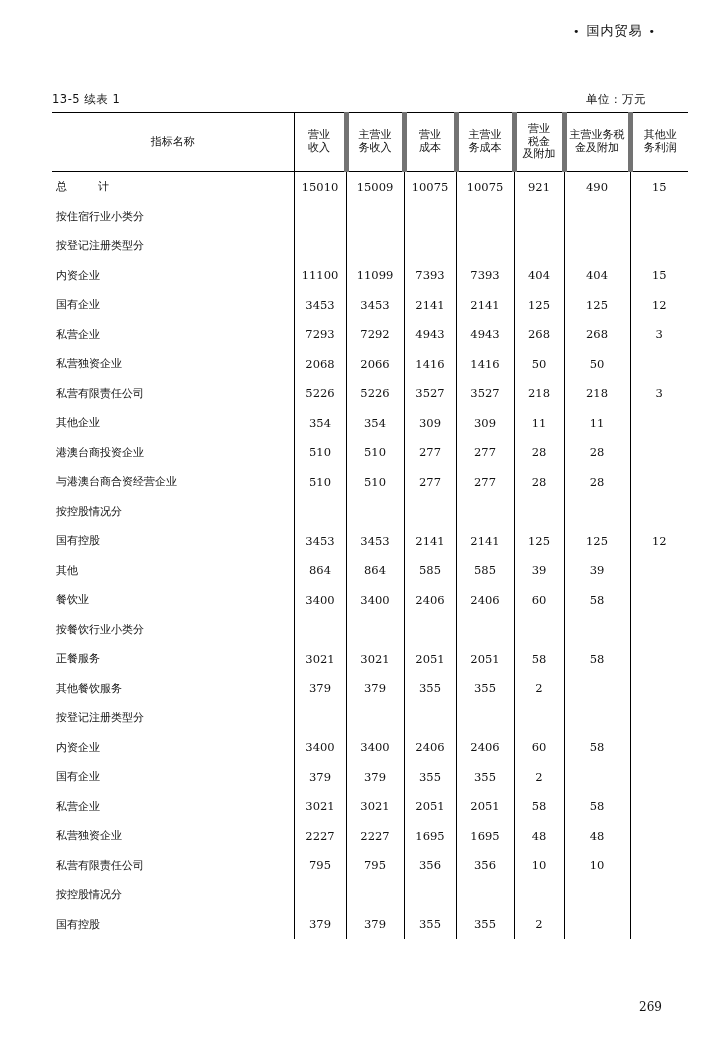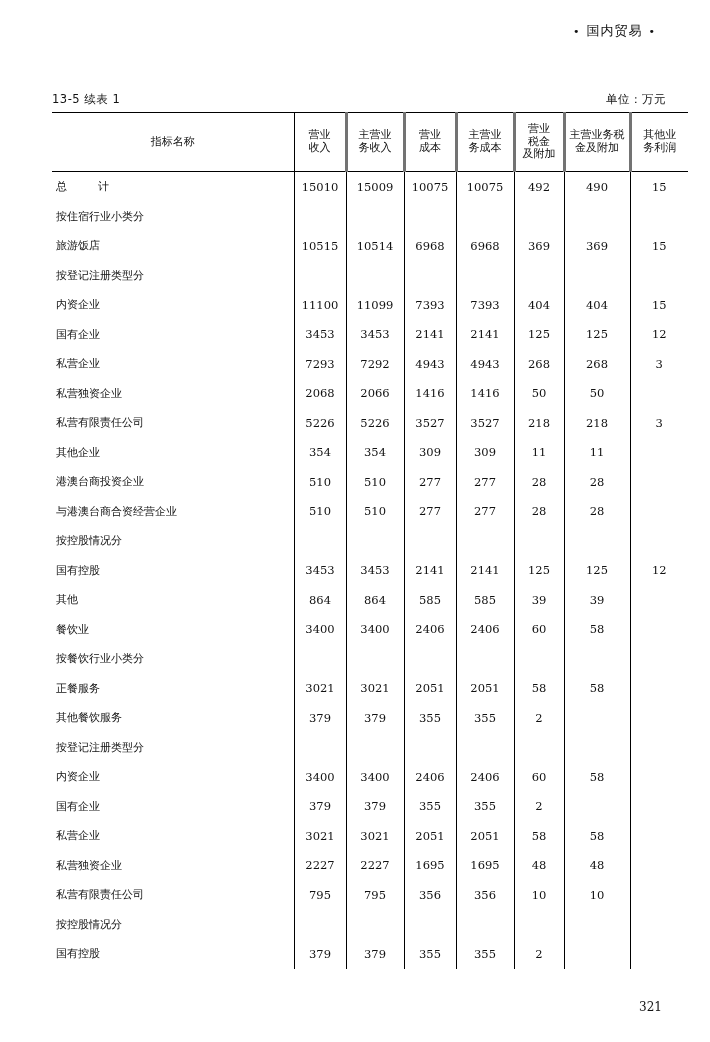--- a/index.html
+++ b/index.html
@@ -34,21 +34,21 @@
   .running-head .dot {
     font-size: 11px;
     vertical-align: middle;
     margin: 0 6px;
   }
   
   .caption-row {
     position: absolute;
     top: 92px;
     left: 52px;
-    right: 44px;
+    right: 64px;
     display: flex;
     justify-content: space-between;
     align-items: flex-start;
     font-size: 11.5px;
   }
   .caption-left { letter-spacing: .5px; }
   .caption-right { letter-spacing: .5px; }
 
   
   .tbl-wrap {
@@ -69,21 +69,21 @@
   }
   thead th {
     border-top: 1.6px solid #000;
     border-bottom: 1px solid #000;
     vertical-align: middle;
     text-align: center;
     height: 58px;
     line-height: 1.15;
     font-size: 11px;
   }
-  thead th.vl { border-left: 3px solid #737373; }
+  thead th.vl { border-left: 5px solid #737373; }
   thead th.first { border-right: 1px solid #000; margin-top: 43px; }
 
   tbody td {
     height: 29.5px;
     vertical-align: middle;
     font-size: 11.5px;
   }
   tbody td.label {
     border-right: 1px solid #000;
     padding-left: 4px;
@@ -178,43 +178,33 @@
           </th>
         </tr>
       </thead>
       <tbody id="tbody">
           <tr>
             <td class="label total-label">总　计</td>
             <td class="num">15010</td>
             <td class="num vl">15009</td>
             <td class="num vl">10075</td>
             <td class="num vl">10075</td>
-            <td class="num vl">492</td>
+            <td class="num vl">921</td>
             <td class="num vl">490</td>
             <td class="num vl">15</td>
           </tr>
           <tr>
             <td class="label ind1">按住宿行业小类分</td>
             <td class="num"></td>
             <td class="num vl"></td>
             <td class="num vl"></td>
             <td class="num vl"></td>
             <td class="num vl"></td>
             <td class="num vl"></td>
             <td class="num vl"></td>
-          </tr>
-          <tr>
-            <td class="label ind1">旅游饭店</td>
-            <td class="num">10515</td>
-            <td class="num vl">10514</td>
-            <td class="num vl">6968</td>
-            <td class="num vl">6968</td>
-            <td class="num vl">369</td>
-            <td class="num vl">369</td>
-            <td class="num vl">15</td>
           </tr>
           <tr>
             <td class="label ind1">按登记注册类型分</td>
             <td class="num"></td>
             <td class="num vl"></td>
             <td class="num vl"></td>
             <td class="num vl"></td>
             <td class="num vl"></td>
             <td class="num vl"></td>
             <td class="num vl"></td>
@@ -446,14 +436,14 @@
             <td class="num vl">355</td>
             <td class="num vl">355</td>
             <td class="num vl">2</td>
             <td class="num vl"></td>
             <td class="num vl"></td>
           </tr>
         </tbody>
     </table>
   </div>
 
-  <div class="pagenum">321</div>
+  <div class="pagenum">269</div>
 </div>
 
 </body></html>

